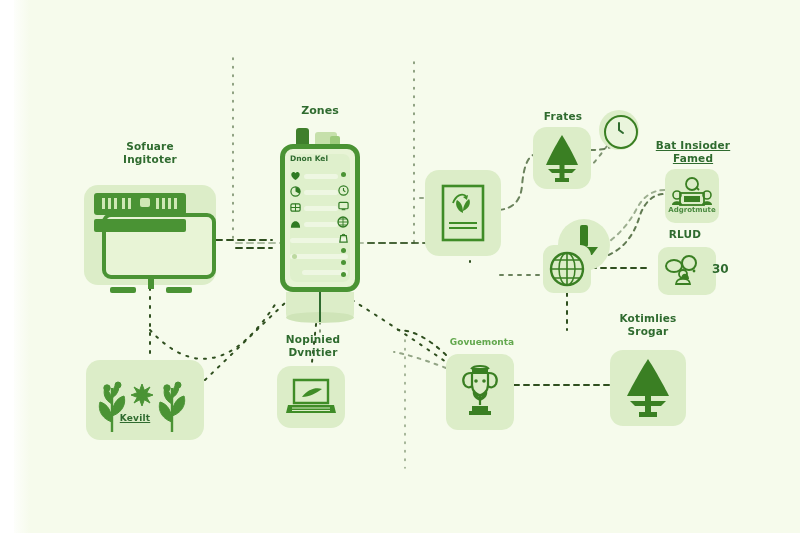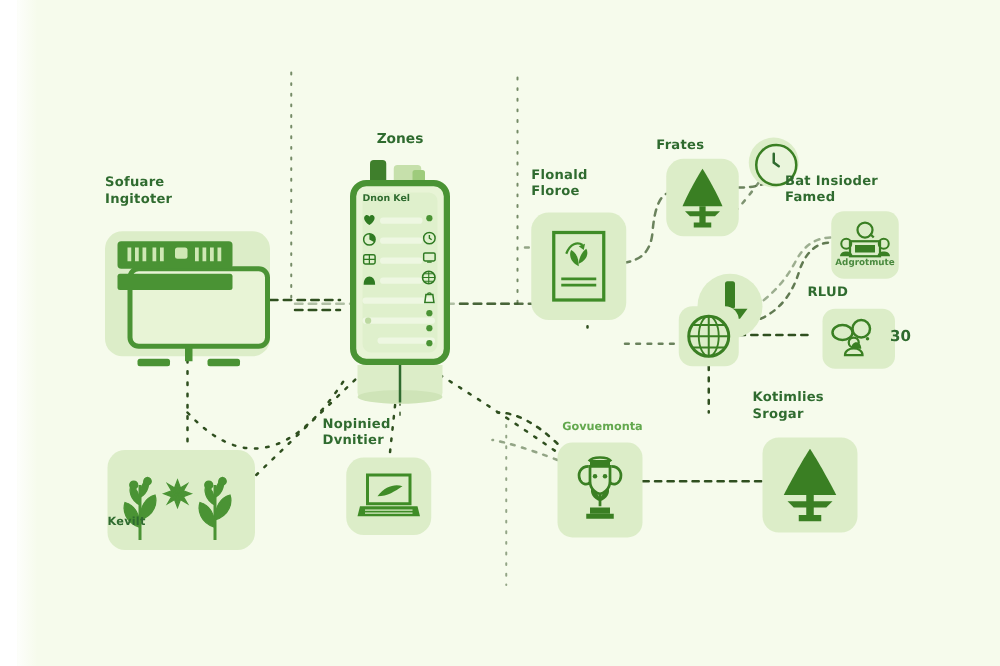--- a/index.html
+++ b/index.html
@@ -38,21 +38,21 @@
     position: absolute;
     background: #dcedc8;
     border-radius: 14px;
     box-sizing: border-box;
     display: flex;
     align-items: center;
     justify-content: center;
   }
   .node-label {
     position: absolute;
-    text-align: left;
+    text-align: center;
     color: #2f6b2f;
     font-size: 10.5px;
     line-height: 13px;
     font-weight: 600;
     letter-spacing: 0.2px;
     white-space: pre-line;
     filter: blur(0.35px);
   }
   .sub-label {
     position: absolute;
@@ -325,37 +325,35 @@
             <path d="M11 0 L4 2.6 L0 0 L4 -2.6Z"></path>
             <path d="M-8 -8 L-2 -4.5 L0 0 L-4.5 -2Z"></path>
             <path d="M8 8 L2 4.5 L0 0 L4.5 2Z"></path>
             <path d="M8 -8 L4.5 -2 L0 0 L2 -4.5Z"></path>
             <path d="M-8 8 L-4.5 2 L0 0 L-2 4.5Z"></path>
           </g>
         </g>
       </svg>
     </div>
   </div>
-  <div class="node-label" style="left:86px; top:412px; width:98px; font-size:9px;">Kevilt</div>
+  <div class="node-label" style="left:86px; top:412px; width:98px; font-size:9px;text-decoration:underline;">Kevilt</div>
 
   <div class="node-label" style="left:258px; top:333px; width:110px;">Nopinied
 Dvnitier</div>
   <div class="node-card" style="left:277px; top:366px; width:68px; height:62px;">
     <svg width="54" height="44" viewBox="0 0 54 44">
       <path d="M10 5 H44 V28 H10 Z" fill="none" stroke="#3f8c27" stroke-width="2.4"></path>
       <path d="M4 30 H50 L52 38 H2 Z" fill="#3f8c27"></path>
       <path d="M18 22 C24 14 32 12 38 14 C32 18 26 22 18 22Z" fill="#3f8c27"></path>
       <g stroke="#dcedc8" stroke-width="1">
         <path d="M8 33 H46 M8 35.5 H46"></path>
       </g>
     </svg>
   </div>
 
-  <div class="node-label" style="left:425px; top:134px; width:92px;">Flonald
-Floroe</div>
   <div class="node-card" style="left:425px; top:170px; width:76px; height:86px;">
     <svg width="46" height="60" viewBox="0 0 46 60">
       <rect x="3" y="3" width="40" height="54" fill="none" stroke="#3f8c27" stroke-width="2.6"></rect>
       <path d="M13 20 C16 12 22 10 26 13" fill="none" stroke="#3f8c27" stroke-width="1.8"></path>
       <path d="M23 14 L28 12 L27 17" fill="#3f8c27"></path>
       <path d="M23 30 C16 27 15 20 17 17 C22 20 23 25 23 30Z" fill="#3f8c27"></path>
       <path d="M23 28 C30 25 31 19 29 16 C25 19 23 24 23 28Z" fill="#3f8c27"></path>
       <path d="M9 40 H37 M9 45 H37" stroke="#3f8c27" stroke-width="2.2"></path>
     </svg>
   </div>
@@ -387,21 +385,21 @@
 
   <div class="node-card" style="left:543px; top:245px; width:48px; height:48px; border-radius:11px;">
     <svg width="38" height="38" viewBox="0 0 38 38">
       <circle cx="19" cy="19" r="16" fill="none" stroke="#3a7f23" stroke-width="2.4"></circle>
       <path d="M3 19 H35 M19 3 V35" stroke="#3a7f23" stroke-width="1.6"></path>
       <path d="M6.5 10 H31.5 M6.5 28 H31.5" stroke="#3a7f23" stroke-width="1.5"></path>
       <ellipse cx="19" cy="19" rx="8" ry="16" fill="none" stroke="#3a7f23" stroke-width="1.5"></ellipse>
     </svg>
   </div>
 
-  <div class="node-label" style="left:628px; top:139px; width:96px;">Bat Insioder
+  <div class="node-label" style="left:645px; top:139px; width:96px;text-decoration:underline;">Bat Insioder
 Famed</div>
   <div class="node-card" style="left:665px; top:169px; width:54px; height:54px; border-radius:10px;">
     <svg width="44" height="40" viewBox="0 0 44 40">
       <circle cx="22" cy="8" r="6" fill="none" stroke="#3a7f23" stroke-width="1.8"></circle>
       <path d="M26 11 L29 14" stroke="#3a7f23" stroke-width="1.8"></path>
       <rect x="10" y="17" width="24" height="12" fill="none" stroke="#3a7f23" stroke-width="1.8"></rect>
       <circle cx="7" cy="19" r="4" fill="none" stroke="#3a7f23" stroke-width="1.6"></circle>
       <circle cx="37" cy="19" r="4" fill="none" stroke="#3a7f23" stroke-width="1.6"></circle>
       <path d="M2 29 C2 24 12 24 12 29Z" fill="#3a7f23"></path>
       <path d="M32 29 C32 24 42 24 42 29Z" fill="#3a7f23"></path>

